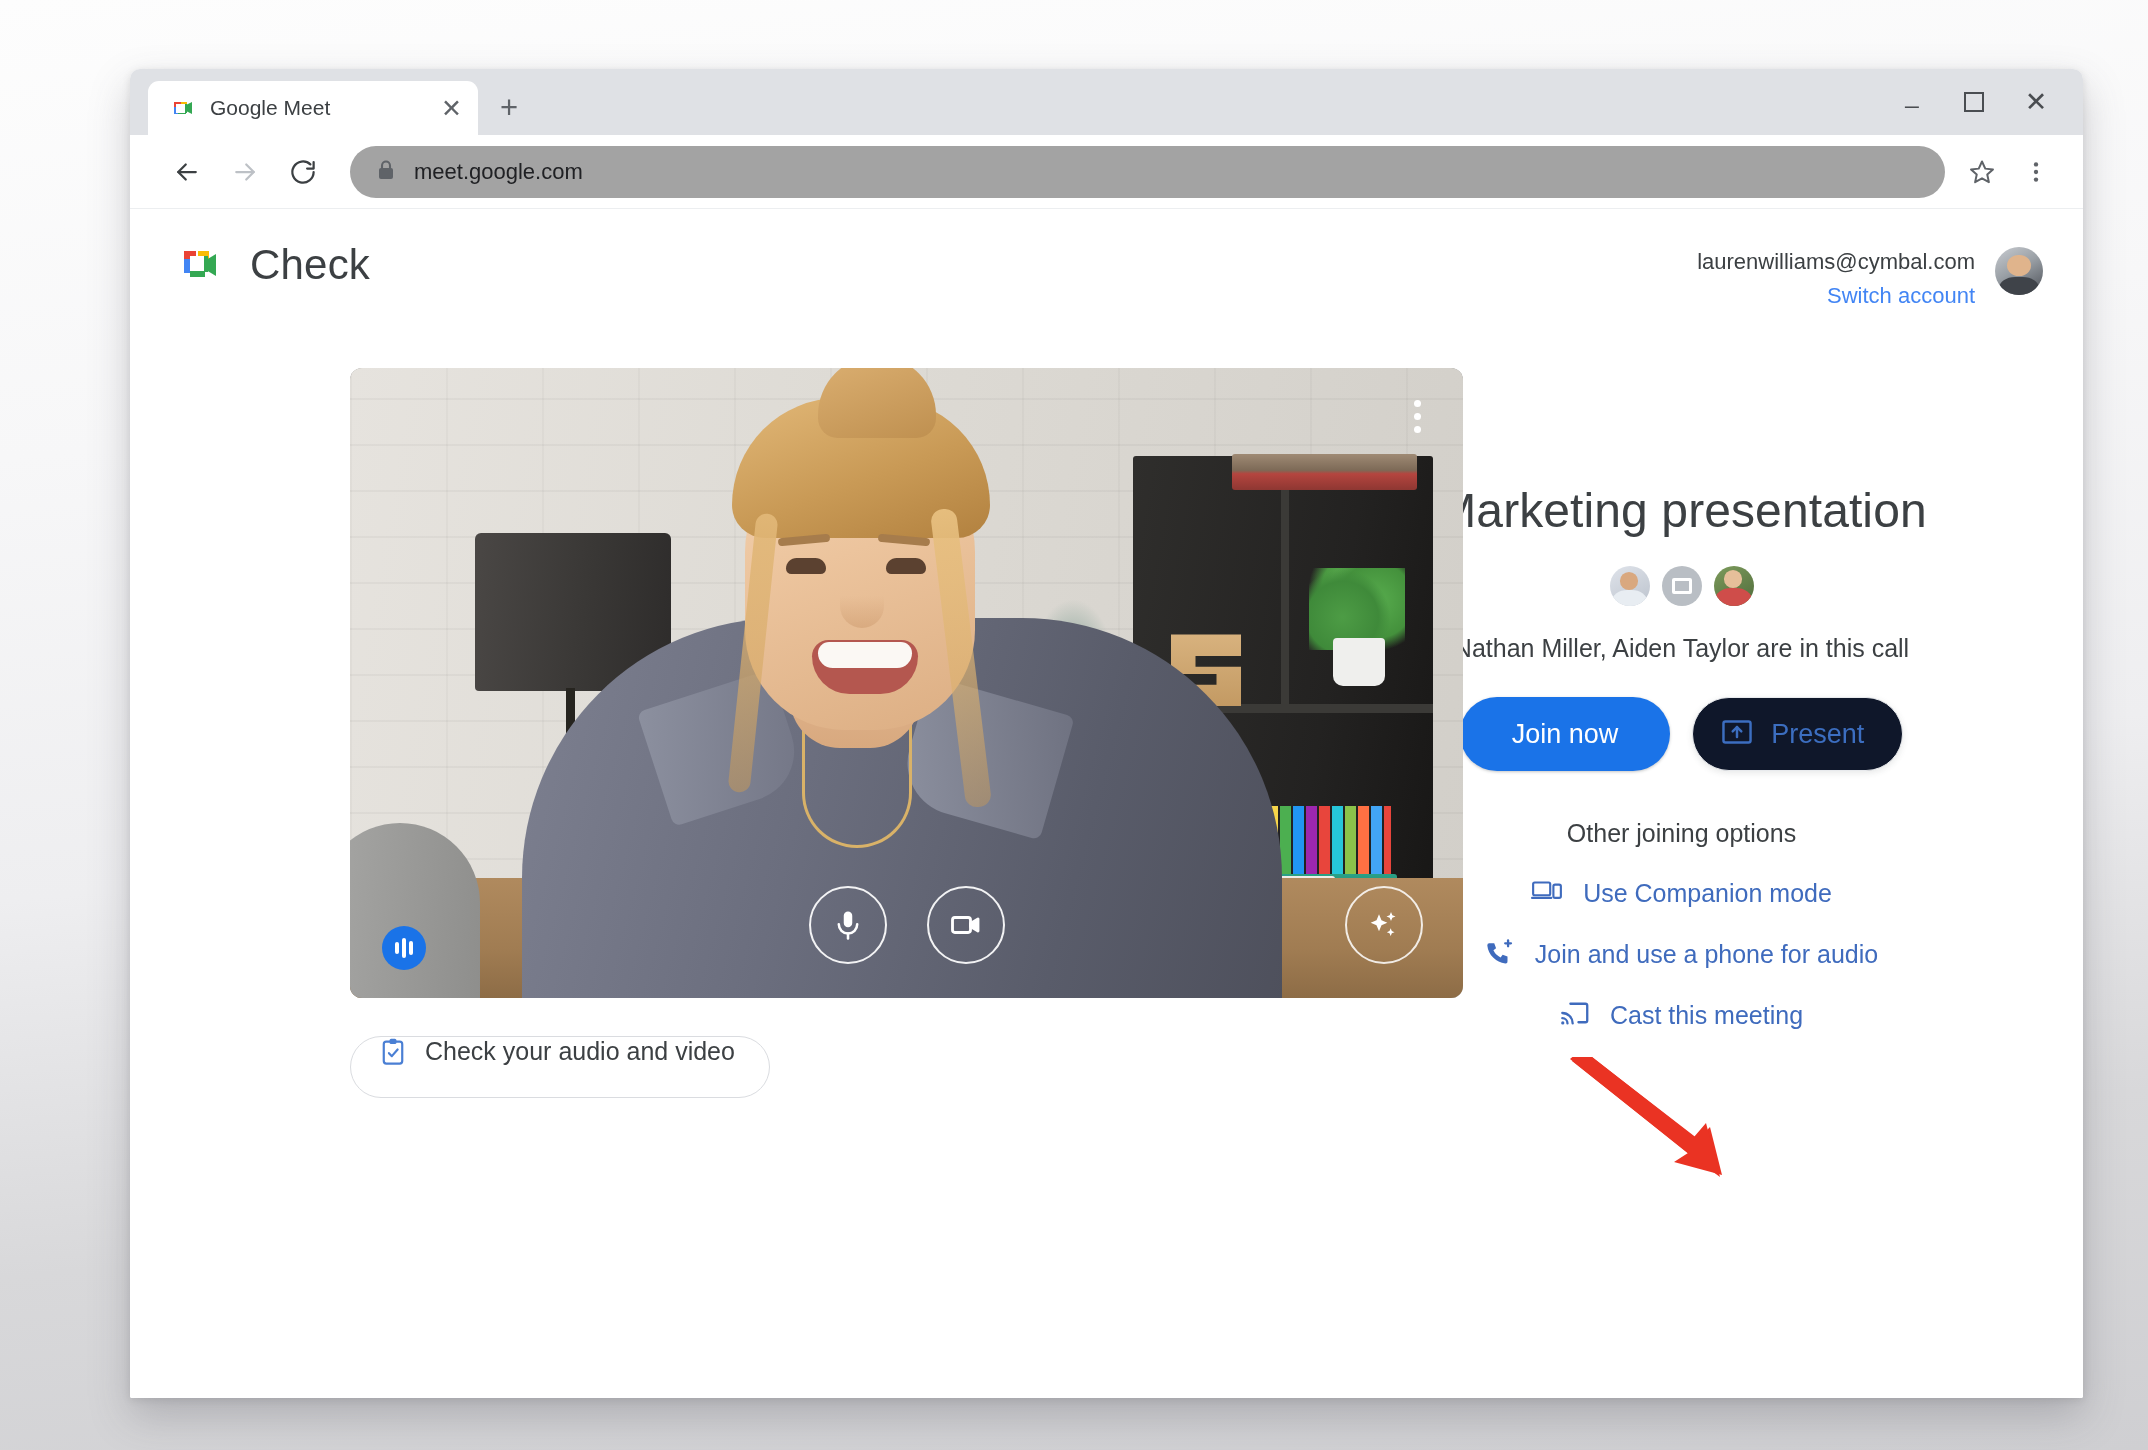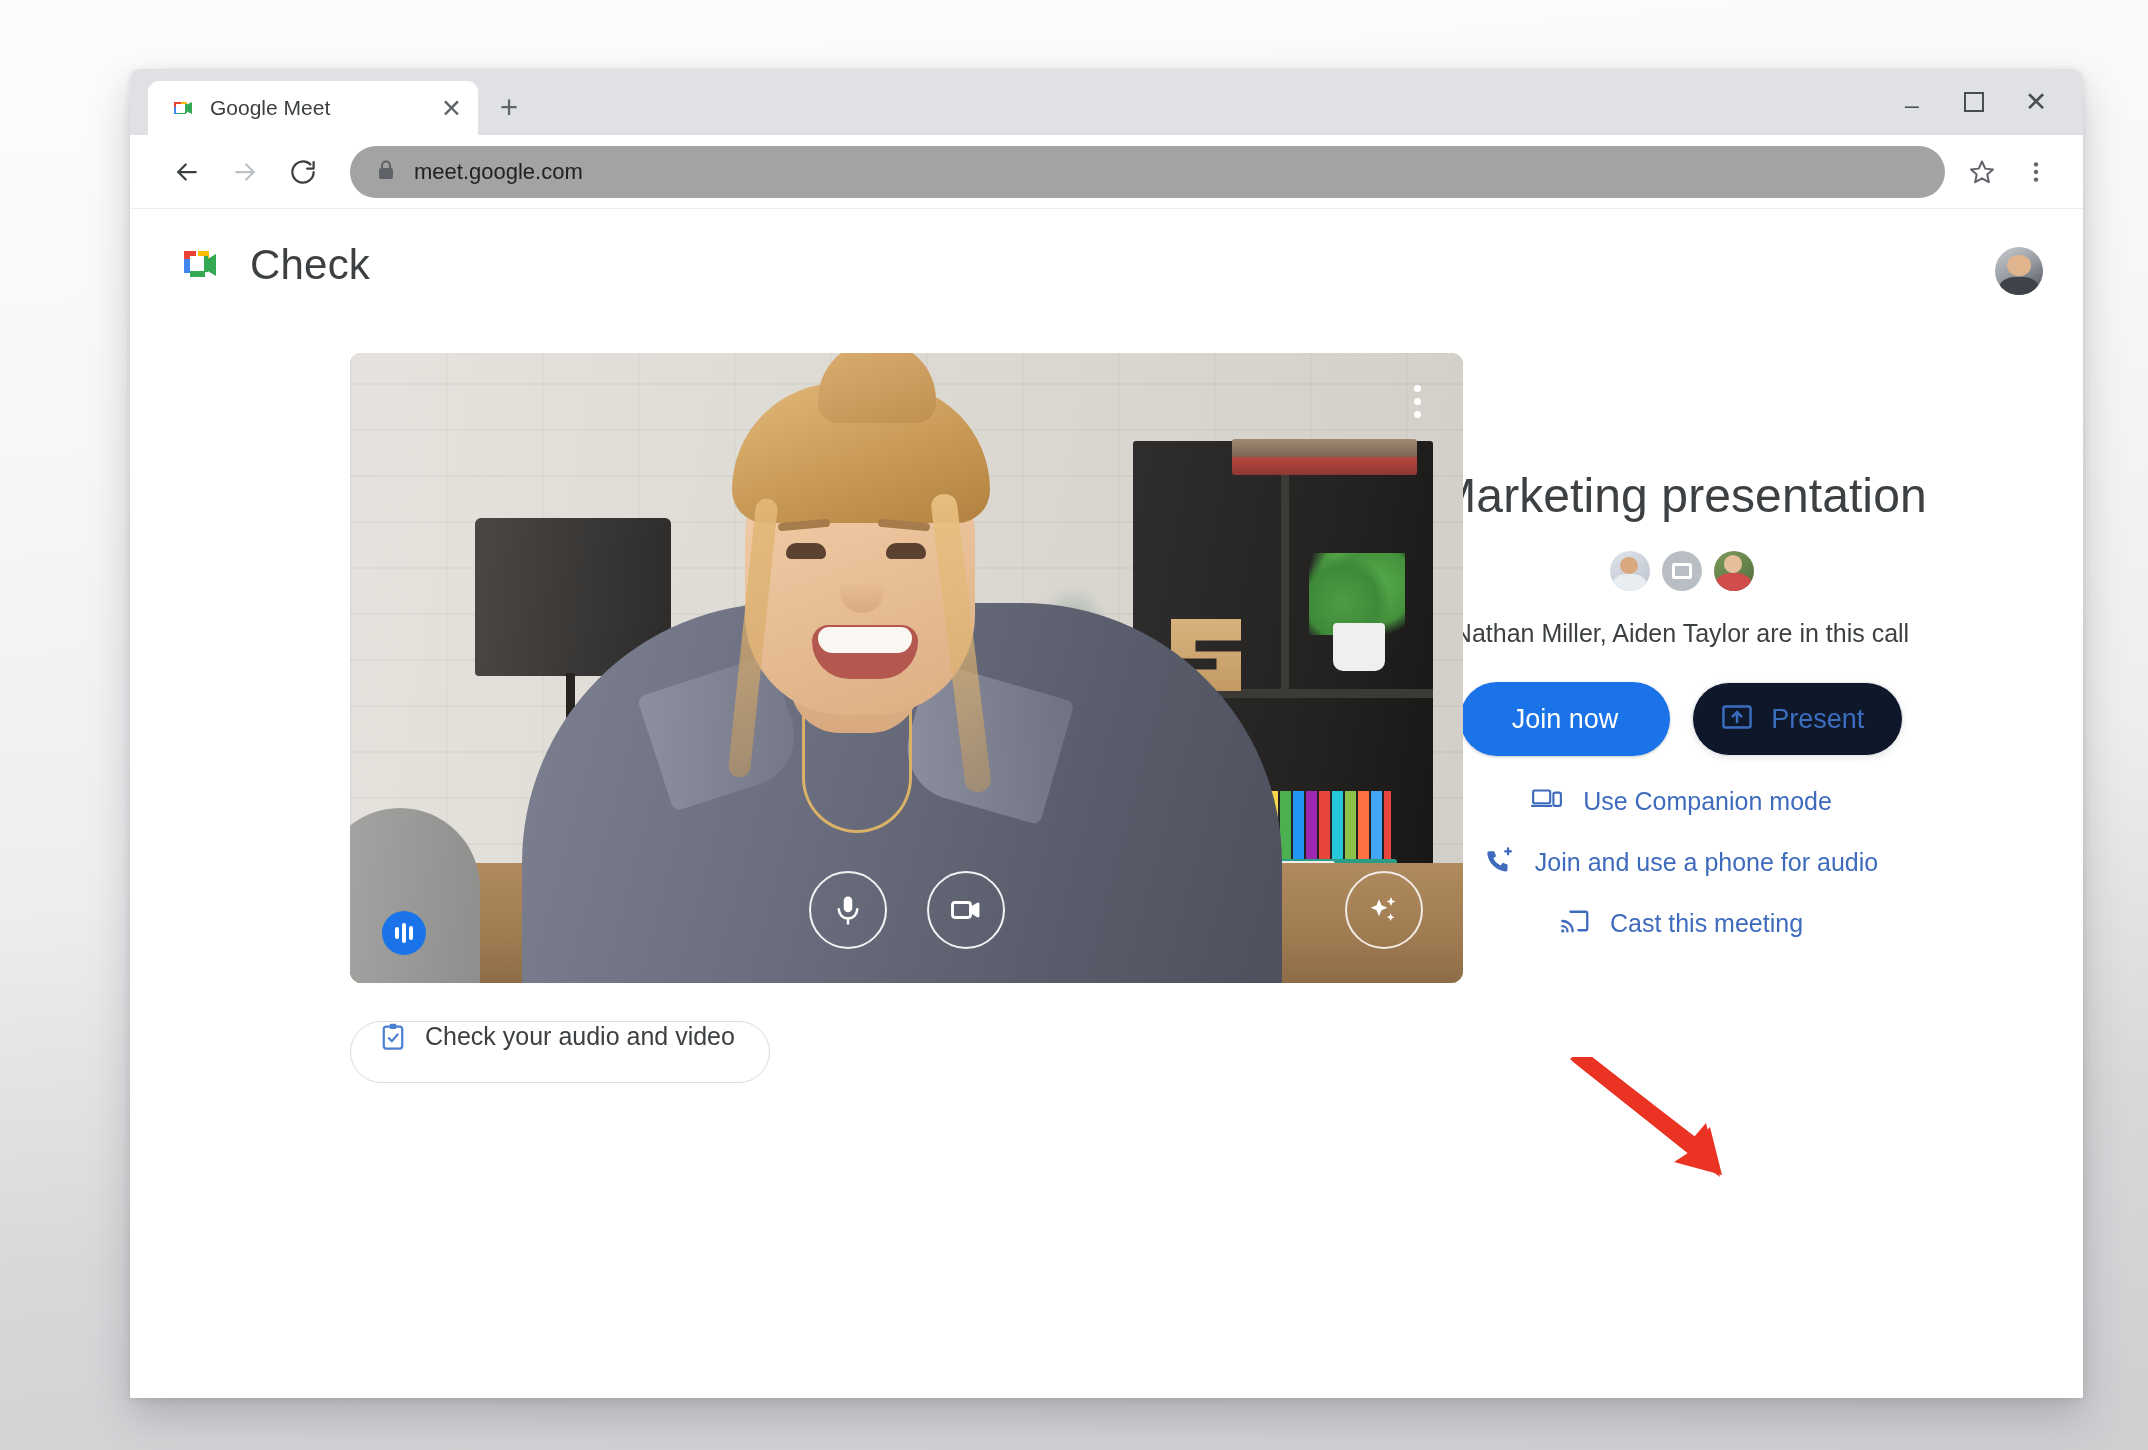--- a/index.html
+++ b/index.html
@@ -579,20 +579,24 @@
             <path d="M18 6h11v11H18z" fill="#fbbc04"></path>
             <path d="M10 11h15v15H10z" fill="#fff"></path>
             <path d="M26 15l10-6v22l-10-6z" fill="#34a853"></path>
             <path d="M24 11h4v16h-4z" fill="#34a853"></path>
           </svg>
         </span>
         <span id="brand-name">Check</span>
       </div>
 
       <div id="account-block">
+        <div id="account-text">
+          <span id="account-email">laurenwilliams@cymbal.com</span>
+          <span id="switch-account">Switch account</span>
+        </div>
         <div id="account-avatar"></div>
       </div>
     </div>
 
     <div id="main">
 
       <div id="left-col">
         <div id="video-preview">
           <div id="scene">
             <div class="wall"></div>
@@ -706,20 +710,21 @@
               <svg width="32" height="28" viewBox="0 0 26 22" fill="none" stroke="#3c6ec0" stroke-width="2" stroke-linecap="round" stroke-linejoin="round">
                 <rect x="2" y="2.5" width="22" height="17" rx="1.6"></rect>
                 <line x1="13" y1="15" x2="13" y2="7"></line>
                 <polyline points="9.5 10.5 13 7 16.5 10.5"></polyline>
               </svg>
             </span>
             <span id="present-label">Present</span>
           </div>
         </div>
 
+        <div id="other-options-title">Other joining options</div>
 
         <div class="option-row">
           <span>
             <svg width="32" height="26" viewBox="0 0 30 24" fill="none" stroke="#3f6bbd" stroke-width="2" stroke-linejoin="round">
               <rect x="2" y="4" width="16" height="12" rx="1.4"></rect>
               <line x1="1" y1="18.5" x2="19" y2="18.5" stroke-linecap="round"></line>
               <rect x="21" y="6" width="7" height="12.5" rx="1.6"></rect>
             </svg>
           </span>
           <span class="option-label">Use Companion mode</span>

